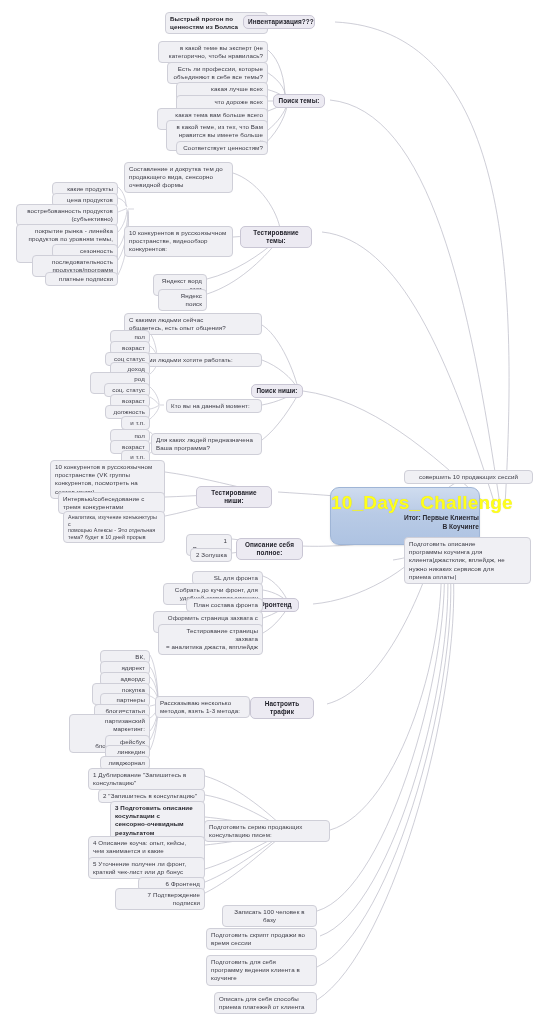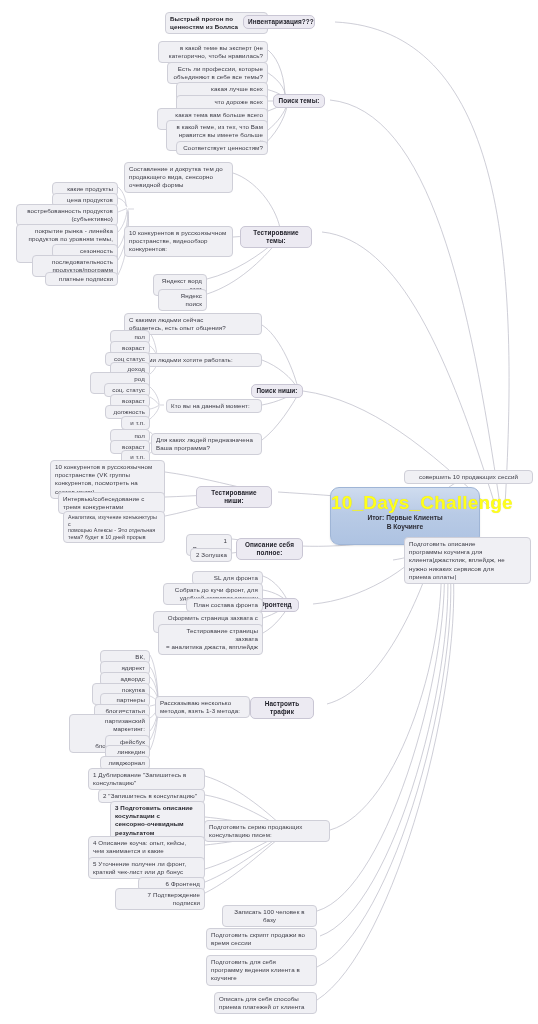--- a/index.html
+++ b/index.html
@@ -230,21 +230,21 @@
   <div class="node left" style="left:50px;top:460px;width:115px;">10 конкурентов в русскоязычном
 пространстве (VK группы
 конкурентов, посмотреть на
 состав групп)</div>
   <div class="node left" style="left:58px;top:492px;width:107px;">Интервью/собеседование с
 тремя конкурентами</div>
   <div class="node left tiny" style="left:63px;top:511px;width:102px;">Аналитика, изучение конъюнктуры с
 помощью Алексы - Это отдельная
 тема? будет в 10 дней прорыв</div>
 
-  <div class="central" style="left:330px;top:487px;width:150px;height:58px;">
+  <div class="central" style="left:330px;top:487px;width:150px;height:58px;text-align:right;">
     <div class="title">10_Days_Challenge</div>
     <div class="sub">Итог: Первые Клиенты</div>
     <div class="sub">В Коучинге</div>
   </div>
 
   <div class="node center" style="left:404px;top:470px;width:129px;">совершить 10 продающих сессий</div>
   <div class="node left" style="left:404px;top:537px;width:127px;">Подготовить описание
 программы коучинга для
 клиента|джастклик, вплейдж, не
 нужно никаких сервисов для

